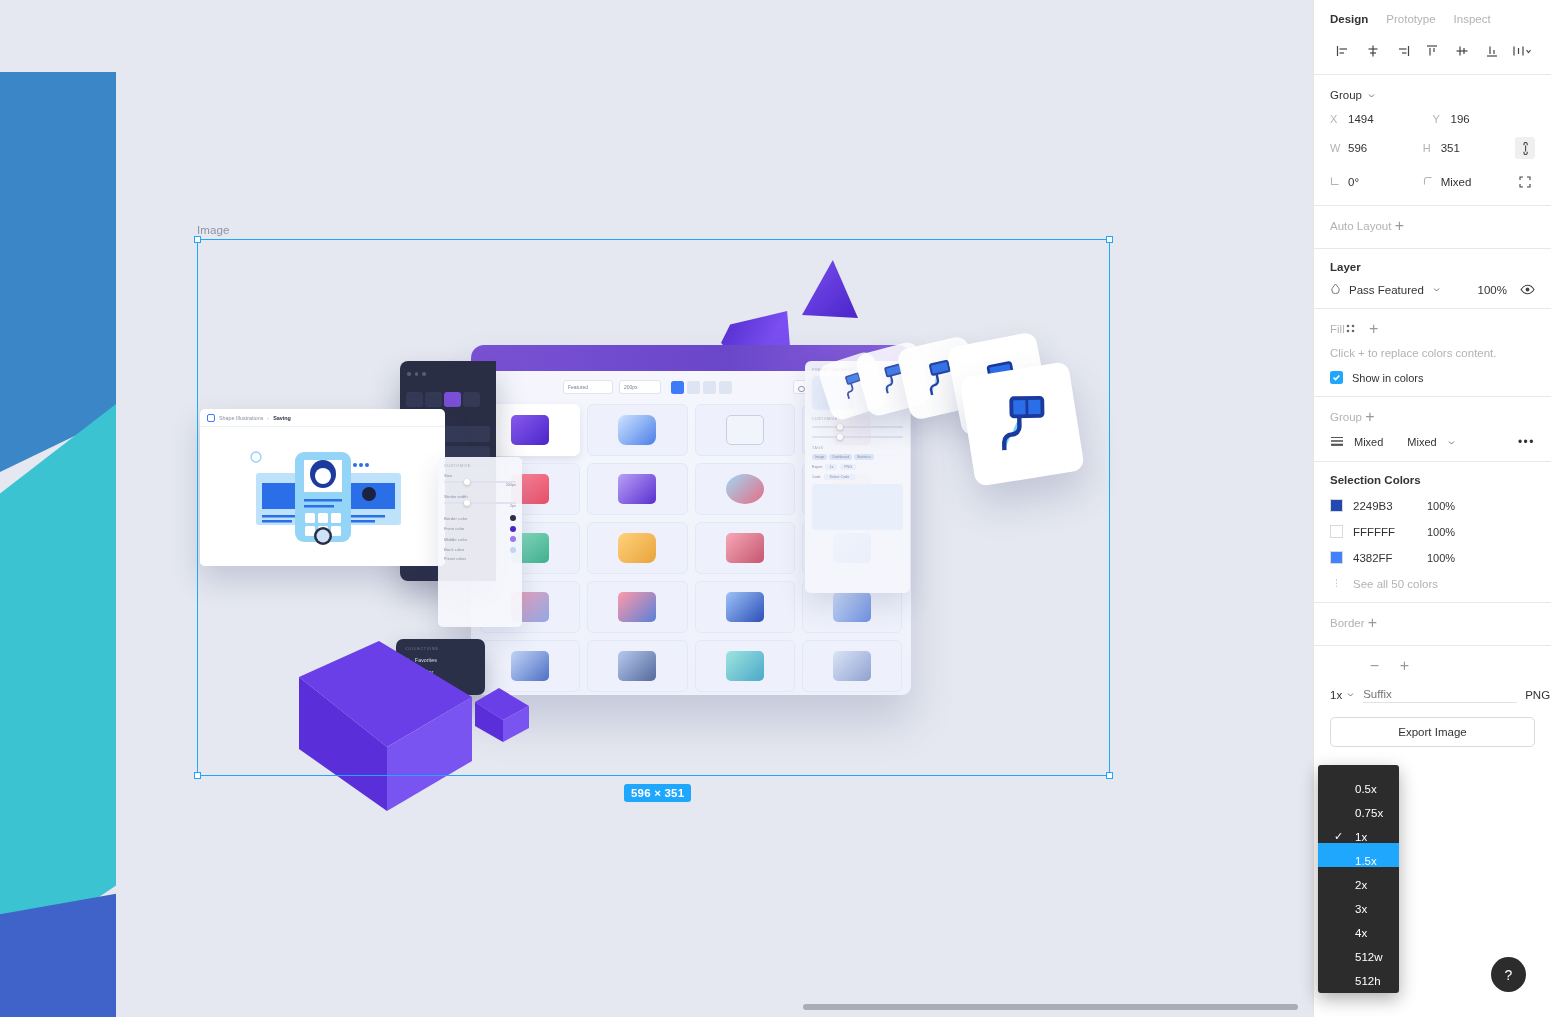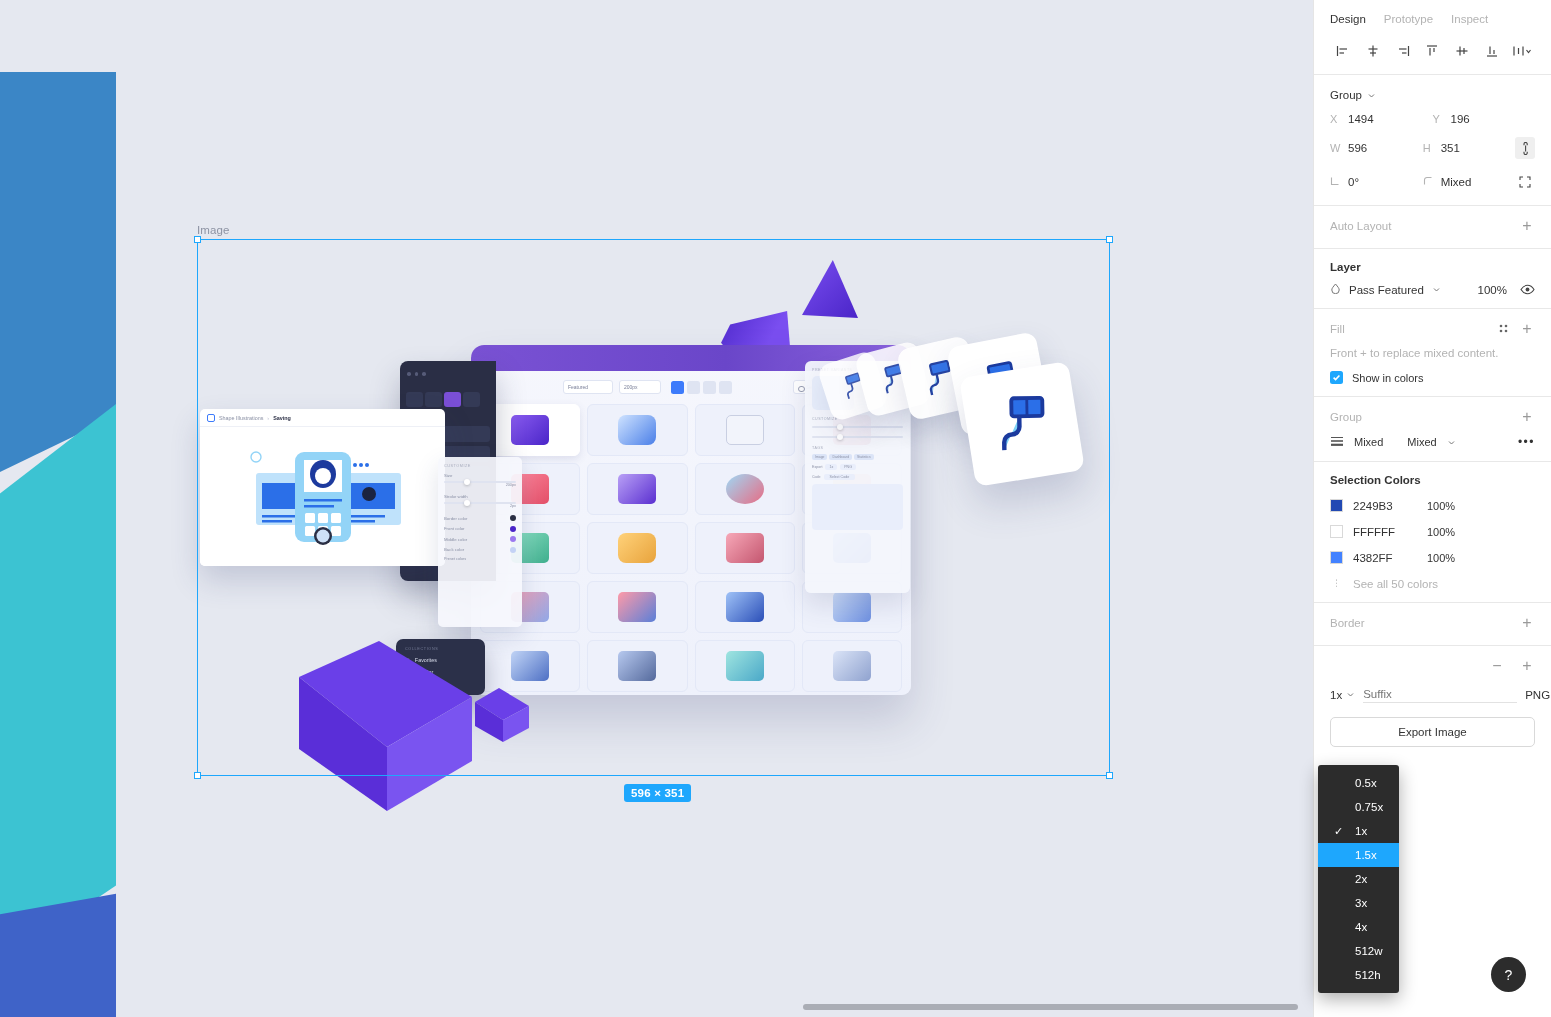--- a/index.html
+++ b/index.html
@@ -215,32 +215,32 @@
   
   #panel {
     position: absolute; right: 0; top: 0;
     width: 238px; height: 1017px;
     background: #fff;
     border-left: 1px solid #e5e5e5;
     font-size: 11px; color: #333;
   }
   .tabs { display: flex; gap: 18px; padding: 13px 16px 10px; }
   .tab { font-size: 11.5px; color: #b3b3b3; cursor: default; }
-  .tab.active { color: #333; font-weight: normal; }
+  .tab.active { color: #333; font-weight: bold; }
 
   .aligntools {
     display: flex; align-items: center; justify-content: space-between;
     padding: 5px 18px 12px;
     border-bottom: 1px solid #e8e8e8;
   }
   .aligntools .ai { width: 22px; height: 22px; display:flex; align-items:center; justify-content:center; }
 
   .sec { padding: 12px 16px; border-bottom: 1px solid #e8e8e8; }
   .sec-head {
-    display: flex; align-items: center; justify-content: space-between;
+    display: flex; align-items: center; justify-content: flex-start;
     margin-bottom: 2px;
   }
   .sec-title { font-size: 11.5px; font-weight: bold; color: #333; }
   .sec-title.muted { color: #b3b3b3; font-weight: normal; }
   .plus { font-size: 16px; color: #999; line-height: 1; width:16px; text-align:center; }
   .minus { font-size: 16px; color: #999; line-height: 1; width:16px; text-align:center; }
 
   .row { display: flex; align-items: center; }
   .fieldgrp { display:flex; align-items:center; gap:6px; width: 104px; }
   .flabel { color:#b3b3b3; font-size:11px; width:12px; }
@@ -287,21 +287,21 @@
   }
 
   
   #scale-menu {
     position: absolute; left: 1318px; top: 765px;
     width: 81px; background: #2c2c2c; border-radius: 3px;
     padding: 6px 0; z-index: 40;
     box-shadow: 0 6px 18px rgba(0,0,0,.32);
   }
   .mi {
-    height: 24px; display:flex; align-items:center;
+    height: 24px; display:flex; align-items:flex-end;
     color:#fff; font-size:11.5px; padding-left:37px; position:relative;
   }
   .mi.sel { background:#1ea7fd; }
   .mi .check { position:absolute; left:16px; font-size:11px; }
 
   
   #help {
     position: absolute; left: 1491px; top: 957px;
     width: 35px; height: 35px; border-radius: 50%;
     background:#2c2c2c; color:#fff; font-size:14px;
@@ -759,21 +759,21 @@
             <svg width="11" height="11" viewBox="0 0 11 11" fill="#666">
               <circle cx="3" cy="3" r="1.3"></circle>
                 <circle cx="8" cy="3" r="1.3"></circle>
               <circle cx="3" cy="8" r="1.3"></circle>
                 <circle cx="8" cy="8" r="1.3"></circle>
             </svg>
           </span>
           <span class="plus">+</span>
         </span>
       </div>
-      <div class="hint">Front + to replace mixed content.</div>
+      <div class="hint">Click + to replace colors content.</div>
       <div class="checkrow">
         <span class="cbox">
           <svg width="9" height="9" viewBox="0 0 9 9" fill="none" stroke="#fff" stroke-width="1.6">
             <polyline points="1.6,4.6 3.6,6.6 7.4,2.5"></polyline>
           </svg>
         </span>
         <span>Show in colors</span>
       </div>
     </div>
 

